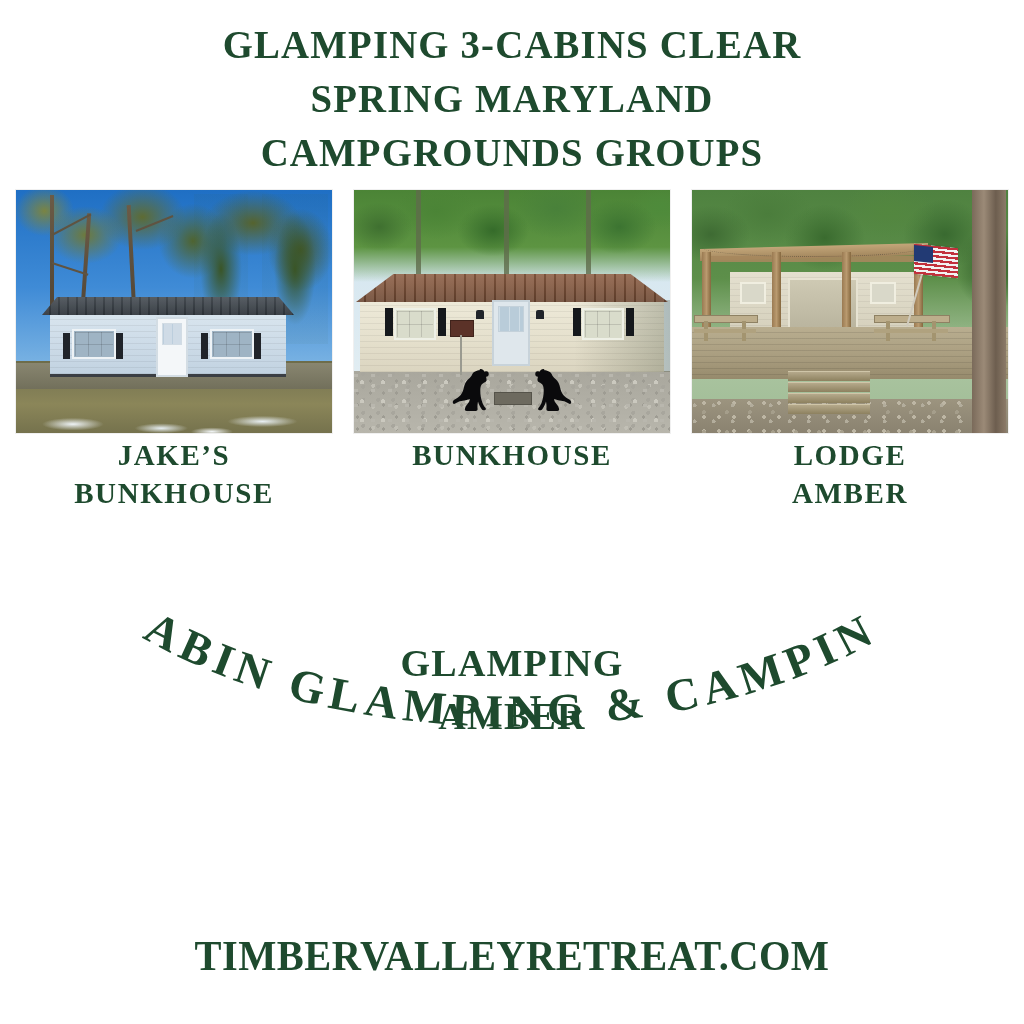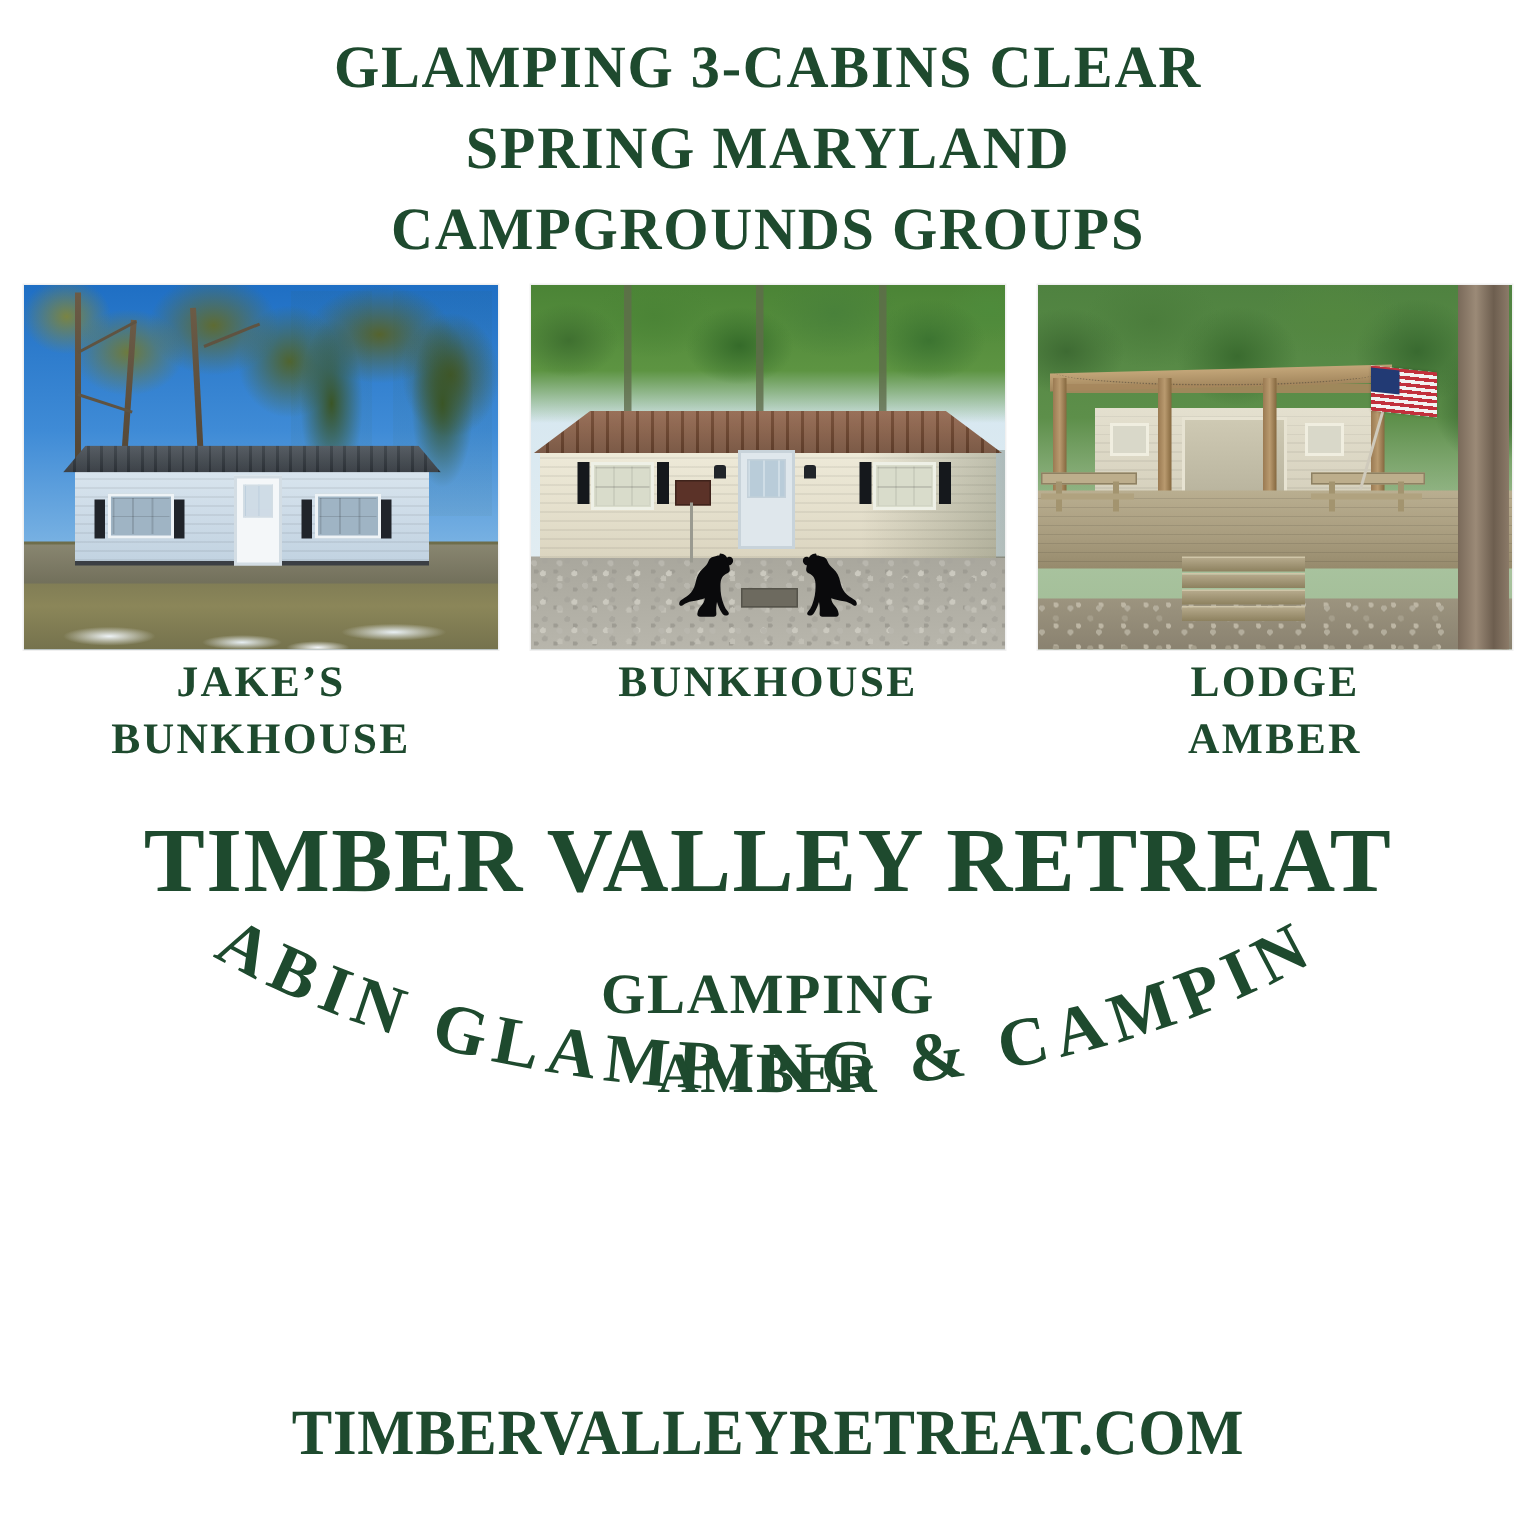--- a/index.html
+++ b/index.html
@@ -523,21 +523,20 @@
     </div>
     <div class="caption">
       <span>BUNKHOUSE</span>
     </div>
     <div class="caption">
       <span>LODGE</span>
       <span>AMBER</span>
     </div>
   </div>
 
-  <div class="brand">TIMBER VALLEY RETREAT</div>
 
   <div class="arc-wrap">
     <svg viewBox="0 0 1024 310" xmlns="http://www.w3.org/2000/svg">
       <defs>
         <path id="arcPath" d="M 150,30 A 520,300 0 0 0 874,30" fill="none"></path>
       </defs>
       <text class="arc-text">
         <textPath href="#arcPath" xlink:href="#arcPath" startOffset="50%" text-anchor="middle" id="arc-textpath">CABIN GLAMPING &amp; CAMPING</textPath>
       </text>
     </svg>

